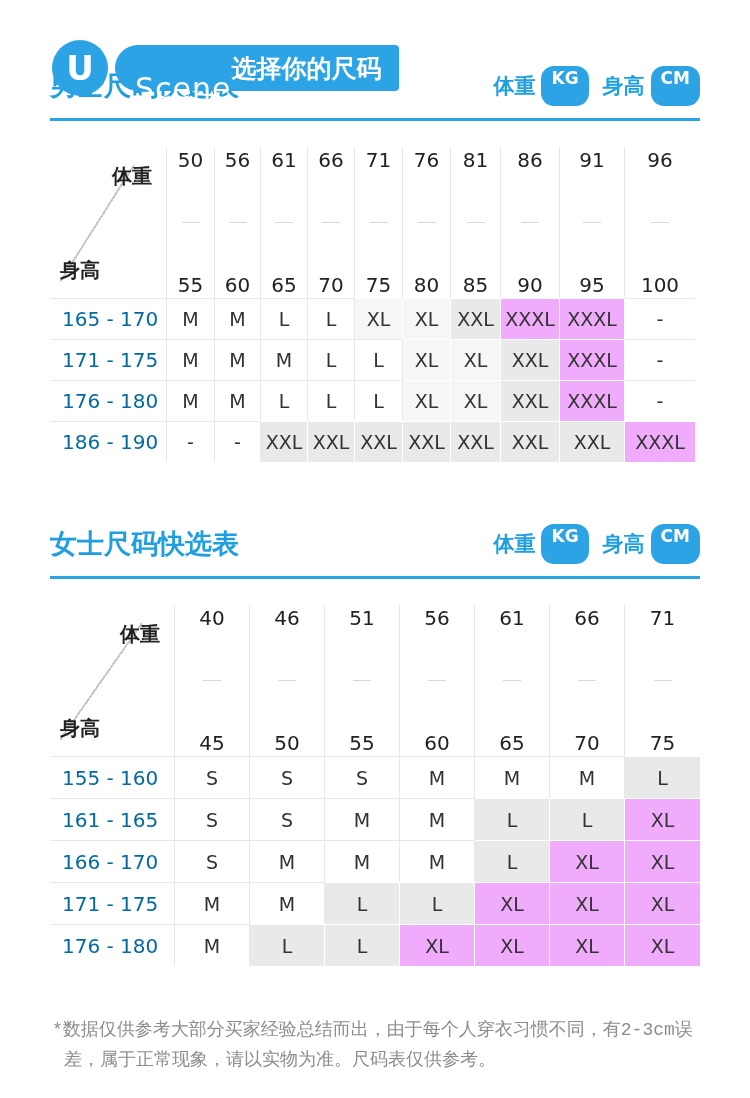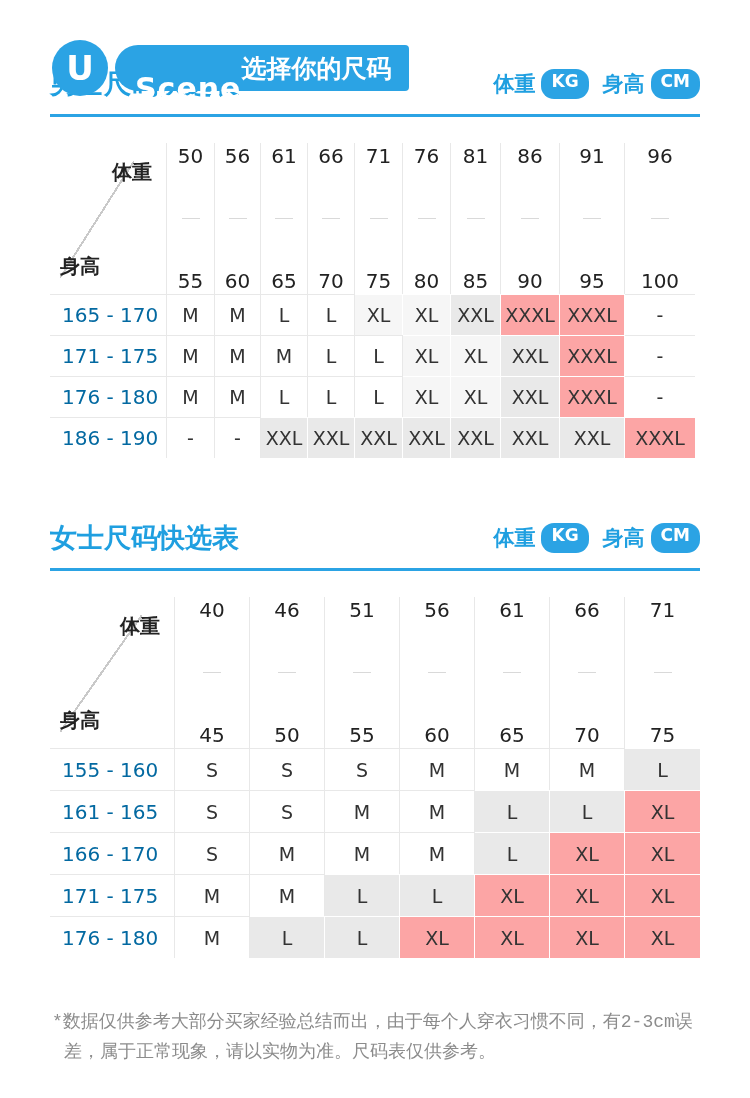--- a/index.html
+++ b/index.html
@@ -5,33 +5,33 @@
   * { margin:0; padding:0; box-sizing:border-box; }
   body { background:#fff; font-family:"DejaVu Sans","Liberation Sans",sans-serif; color:#222; }
   .page { position:relative; width:750px; height:1098px; background:#fff; overflow:hidden; }
 
   
   .brand { position:absolute; top:40px; left:52px; display:flex; align-items:center; }
   .brand-circle { width:56px; height:56px; border-radius:50%; background:#2BA3E4; color:#fff;
     font-size:34px; font-weight:bold; display:flex; align-items:center; justify-content:center; }
   .brand-pill { margin-left:7px; height:46px; background:#2BA3E4; color:#fff;
     border-radius:23px 4px 4px 23px; display:flex; align-items:center; padding:0 18px 0 20px; }
-  .brand-name { font-size:30px; font-weight:bold; letter-spacing:1px;margin-top:40px; }
+  .brand-name { font-size:30px; font-weight:normal; letter-spacing:1px;margin-top:40px; }
   .brand-tagline { font-size:25px; font-weight:bold; margin-left:0; }
 
   
   .section { margin:0 50px; }
   .section-men { margin-top:66px; }
   .section-women { margin-top:62px; }
   .section-head { display:flex; justify-content:space-between; align-items:center; }
   .section-title { color:#1F9FE0; font-size:27px; font-weight:bold; }
   .unit-legend { display:flex; align-items:center; }
   .unit-label { color:#1F9FE0; font-size:21px; font-weight:bold; }
   .unit-badge { background:#2BA3E4; color:#fff; font-size:17px; font-weight:bold;
-    border-radius:13px; padding:2px 10px 8px; margin-left:6px; }
+    border-radius:13px; padding:2px 10px 18px; margin-left:6px; }
   .unit-gap { width:14px; }
   .rule { height:3px; background:#2BA3E4; margin-top:12px; }
 
   
   table { border-collapse:separate; border-spacing:0; table-layout:fixed; margin-top:26px; }
   #table-0 { width:645px; }
   #table-1 { width:650px; }
   th, td { border-right:1px solid #e8e8e8; font-weight:normal; }
   th:last-child, td:last-child { border-right:none; }
   thead tr { height:88px; }
@@ -46,21 +46,21 @@
   .corner-bottom { position:absolute; bottom:14px; left:10px; font-size:20px; font-weight:bold; }
 
   th.wcol .wwrap { display:flex; flex-direction:column; align-items:center; justify-content:center;gap:46px; }
   .wnum { font-size:20px; color:#222; line-height:1.3; }
   .wdiv { width:18px; height:1px; background:#d9d9d9; margin:3px 0; }
 
   td.hlabel { text-align:left; padding-left:12px; font-size:20px; color:#0369a1; }
   td.sz { text-align:center; font-size:19px; color:#333; }
   td.shade1 { background:#f6f6f6; border-right-color:#fff; border-top-color:#fff; }
   td.shade2 { background:#e9e9e9; border-right-color:#fff; border-top-color:#fff; }
-  td.shade3 { background:#fca5a5; border-right-color:#fff; border-top-color:#fff; }
+  td.shade3 { background:#f0abfc; border-right-color:#fff; border-top-color:#fff; }
 
   
   .footnote { margin:50px 40px 0 52px; width:660px; color:#8c8c8c; font-size:18px;
     line-height:1.65; padding-left:12px; text-indent:-12px;font-family:Liberation Mono, monospace; }
 </style>
 </head>
 <body>
 
 <div class="page">
 

